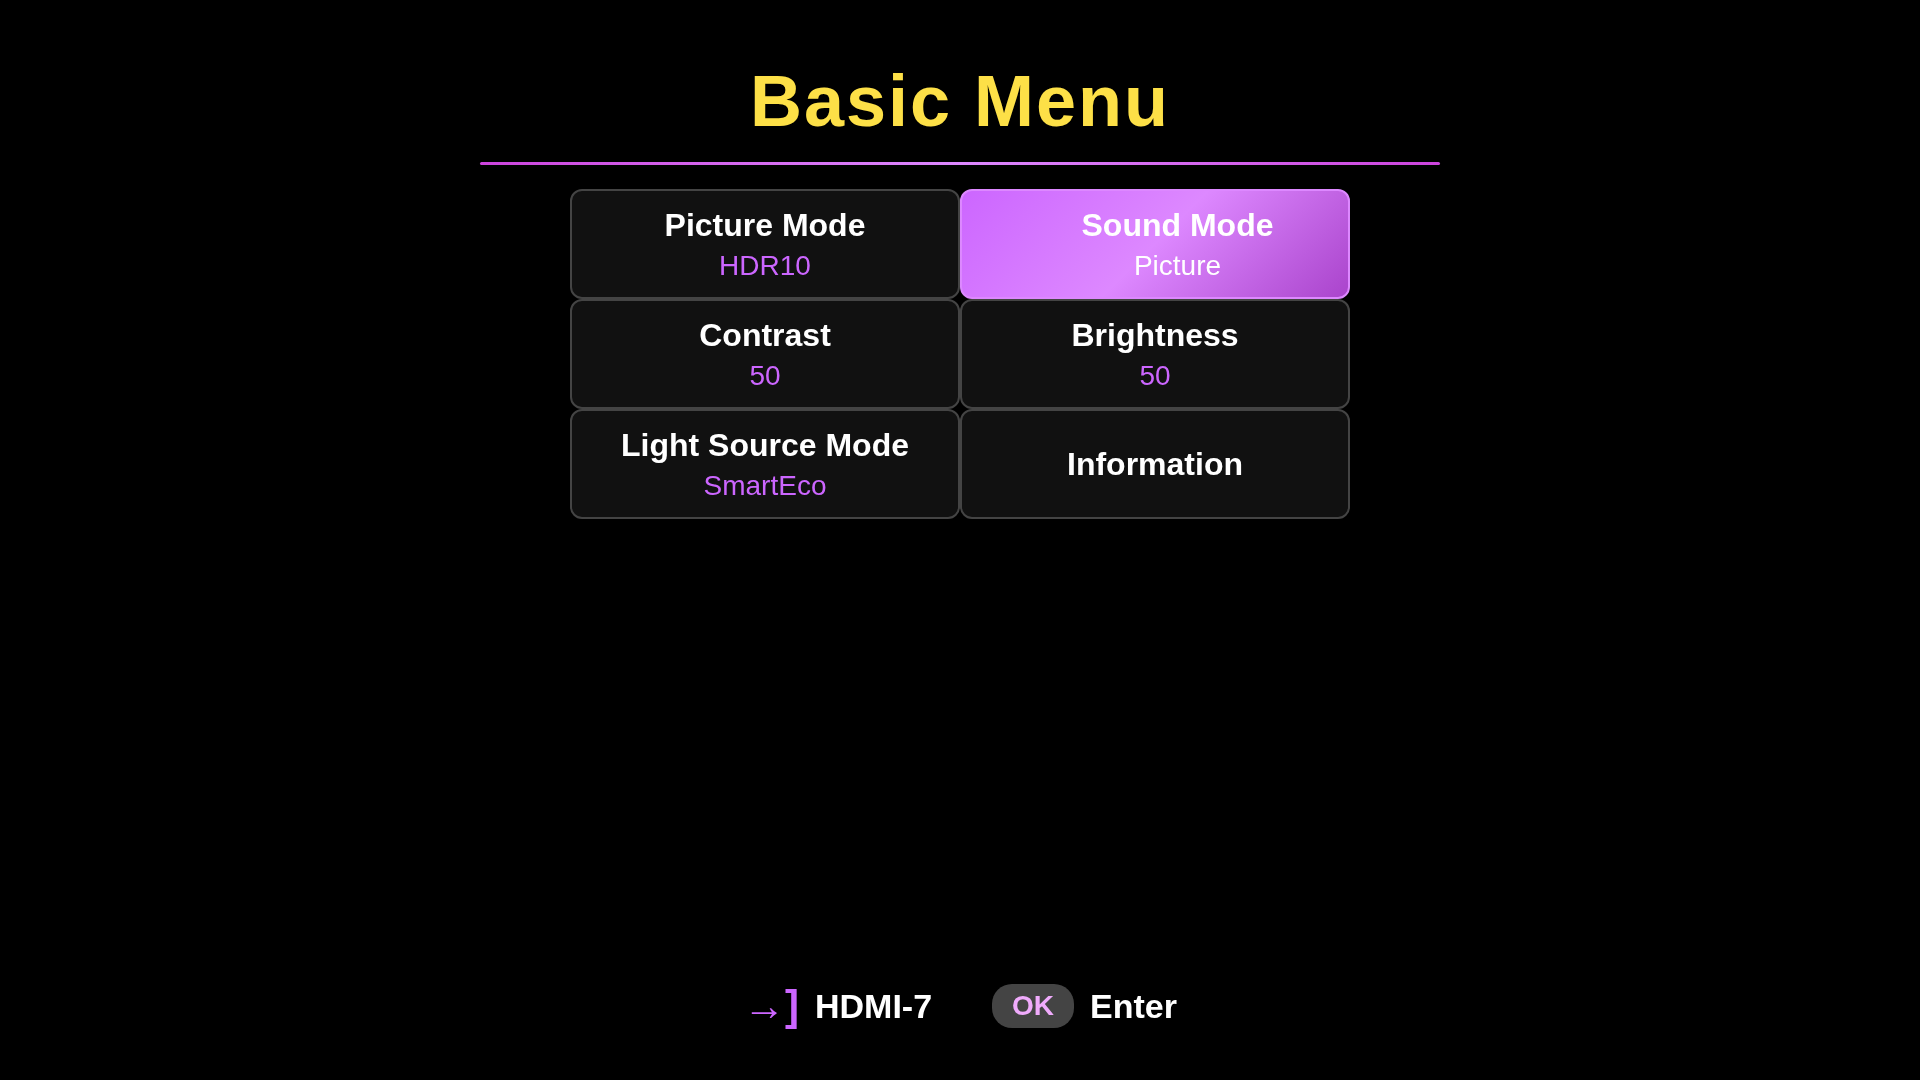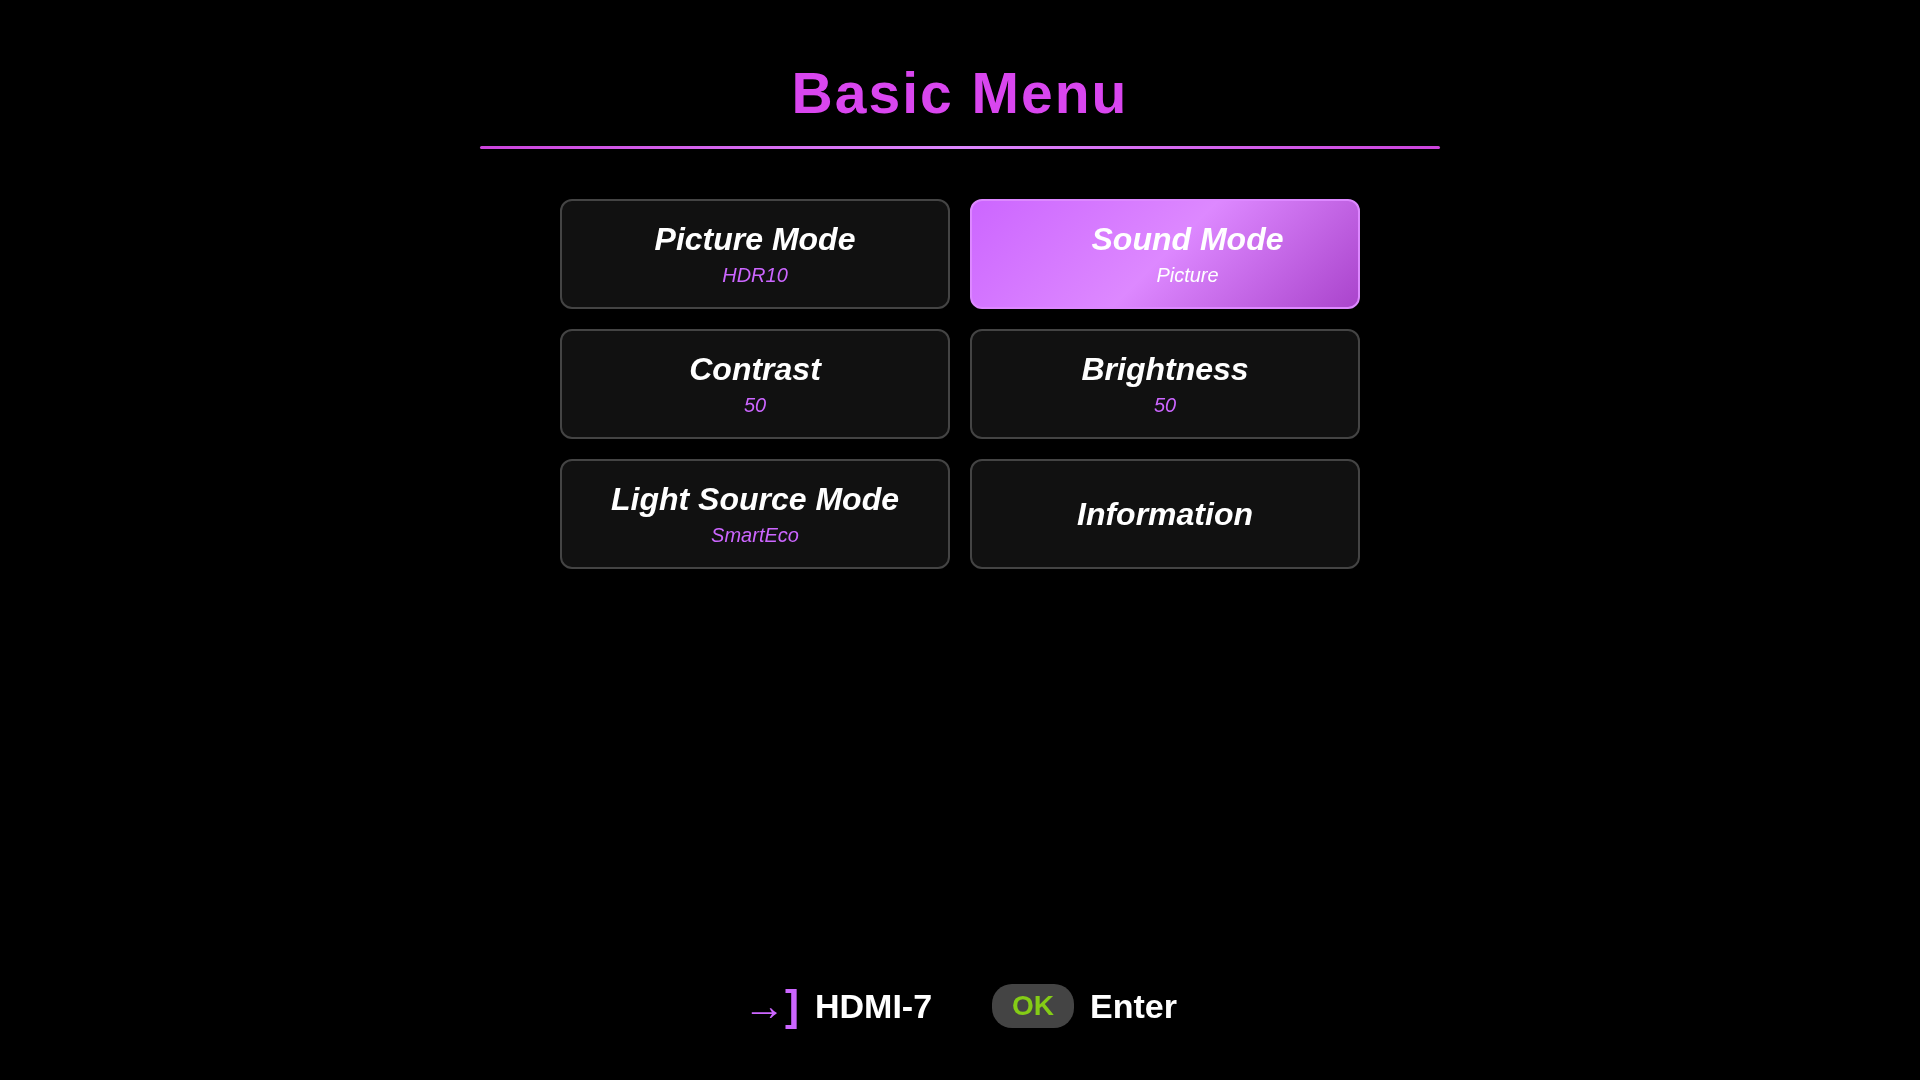--- a/index.html
+++ b/index.html
@@ -15,41 +15,39 @@
       font-family: Arial, sans-serif;
       overflow: hidden;
     }
 
     .header {
       margin-top: 60px;
       text-align: center;
     }
 
     .title {
-      font-size: 57px;
+      font-size: 72px;
       font-weight: bold;
-      color: #d946ef;
+      color: #fde047;
       letter-spacing: 2px;
     }
 
     .divider {
       width: 960px;
       height: 3px;
       background: linear-gradient(to right, #cc44dd, #dd88ff, #cc44dd);
       margin-top: 20px;
       border-radius: 2px;
     }
 
     .grid {
       display: grid;
       grid-template-columns: 390px 390px;
       grid-template-rows: repeat(4, 110px);
-      gap: 20px;
-      margin-top: 50px;
-      font-style: italic;
+      margin-top: 24px;
     }
 
     .menu-item {
       background: #111;
       border: 2px solid #444;
       border-radius: 12px;
       display: flex;
       flex-direction: column;
       align-items: center;
       justify-content: center;
@@ -66,21 +64,21 @@
       font-size: 32px;
       font-weight: bold;
       color: #fff;
     }
 
     .menu-item.active .menu-item-label {
       color: #fff;
     }
 
     .menu-item-value {
-      font-size: 20px;
+      font-size: 28px;
       color: #cc66ff;
       margin-top: 6px;
     }
 
     .menu-item.active .menu-item-value {
       color: #fff;
     }
 
     .footer {
       position: absolute;
@@ -109,21 +107,21 @@
       font-size: 34px;
       color: #fff;
       font-weight: bold;
     }
 
     .key-badge {
       background: #444;
       border-radius: 20px;
       padding: 6px 20px;
       font-size: 28px;
-      color: #84cc16;
+      color: #f0abfc;
       font-weight: bold;
     }
   </style>
 </head>
 <body>
 
 <div class="header">
   <div class="title">Basic Menu</div>
   <div class="divider"></div>
 </div>

